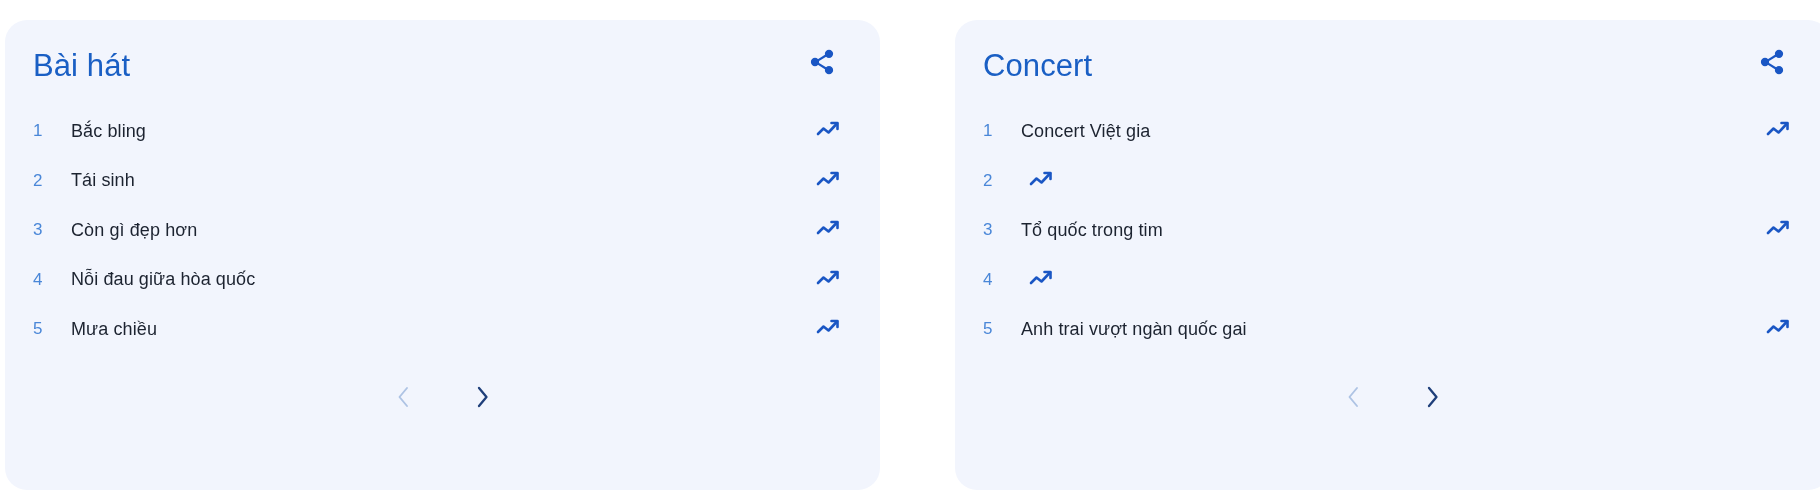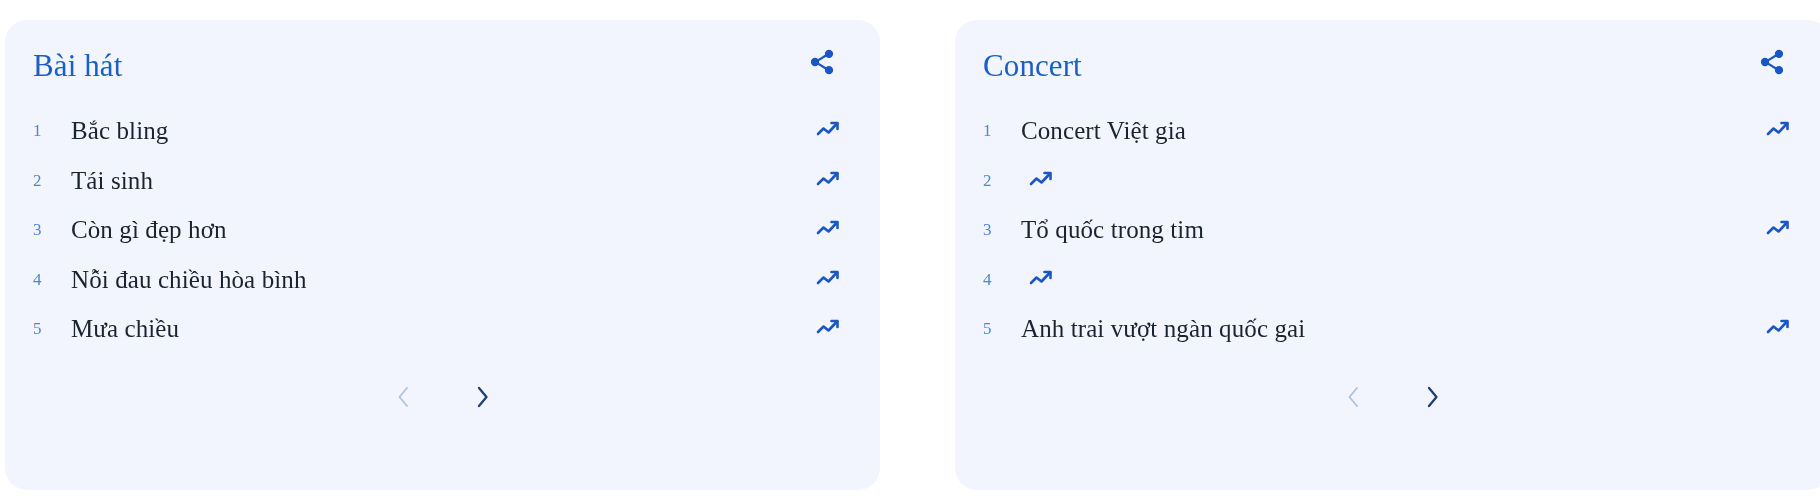--- a/index.html
+++ b/index.html
@@ -11,21 +11,20 @@
     background: #ffffff;
     font-family: "Liberation Sans", sans-serif;
     overflow: hidden;
   }
 
   #stage {
     position: relative;
     width: 1605px;
     height: 504px;
     background: #ffffff;
-    font-family: Liberation Serif, serif;
   }
 
   .trend-card {
     position: absolute;
     top: 20px;
     height: 470px;
     background: #f2f5fd;
     border-radius: 22px;
     padding: 0;
   }
@@ -79,21 +78,21 @@
     width: 38px;
     flex: 0 0 38px;
     font-size: 17px;
     color: #4a87d8;
     font-weight: 400;
     line-height: 1;
   }
 
   .rank-label {
     flex: 1 1 auto;
-    font-size: 25px;
+    font-size: 18px;
     color: #1c2330;
     font-weight: 400;
     line-height: 1.25;
     letter-spacing: 0.1px;
     white-space: nowrap;
     overflow: hidden;
     text-overflow: ellipsis;
   }
 
   .trend-btn {
@@ -184,21 +183,21 @@
           <span>
             <svg width="26" height="22" viewBox="0 0 26 22" fill="none" stroke="#1a56c4" stroke-width="2.6" stroke-linecap="round" stroke-linejoin="round">
               <polyline points="2,16 7.5,10.5 12.5,14.5 21,5.5"></polyline>
               <polyline points="15.5,5 21.5,5 21.5,11"></polyline>
             </svg>
           </span>
         </button>
       </li>
       <li class="rank-row">
         <span class="rank-num">4</span>
-        <span class="rank-label">Nỗi đau chiều hòa bình</span>
+        <span class="rank-label">Nỗi đau giữa hòa quốc</span>
         <button class="trend-btn">
           <span>
             <svg width="26" height="22" viewBox="0 0 26 22" fill="none" stroke="#1a56c4" stroke-width="2.6" stroke-linecap="round" stroke-linejoin="round">
               <polyline points="2,16 7.5,10.5 12.5,14.5 21,5.5"></polyline>
               <polyline points="15.5,5 21.5,5 21.5,11"></polyline>
             </svg>
           </span>
         </button>
       </li>
       <li class="rank-row">

